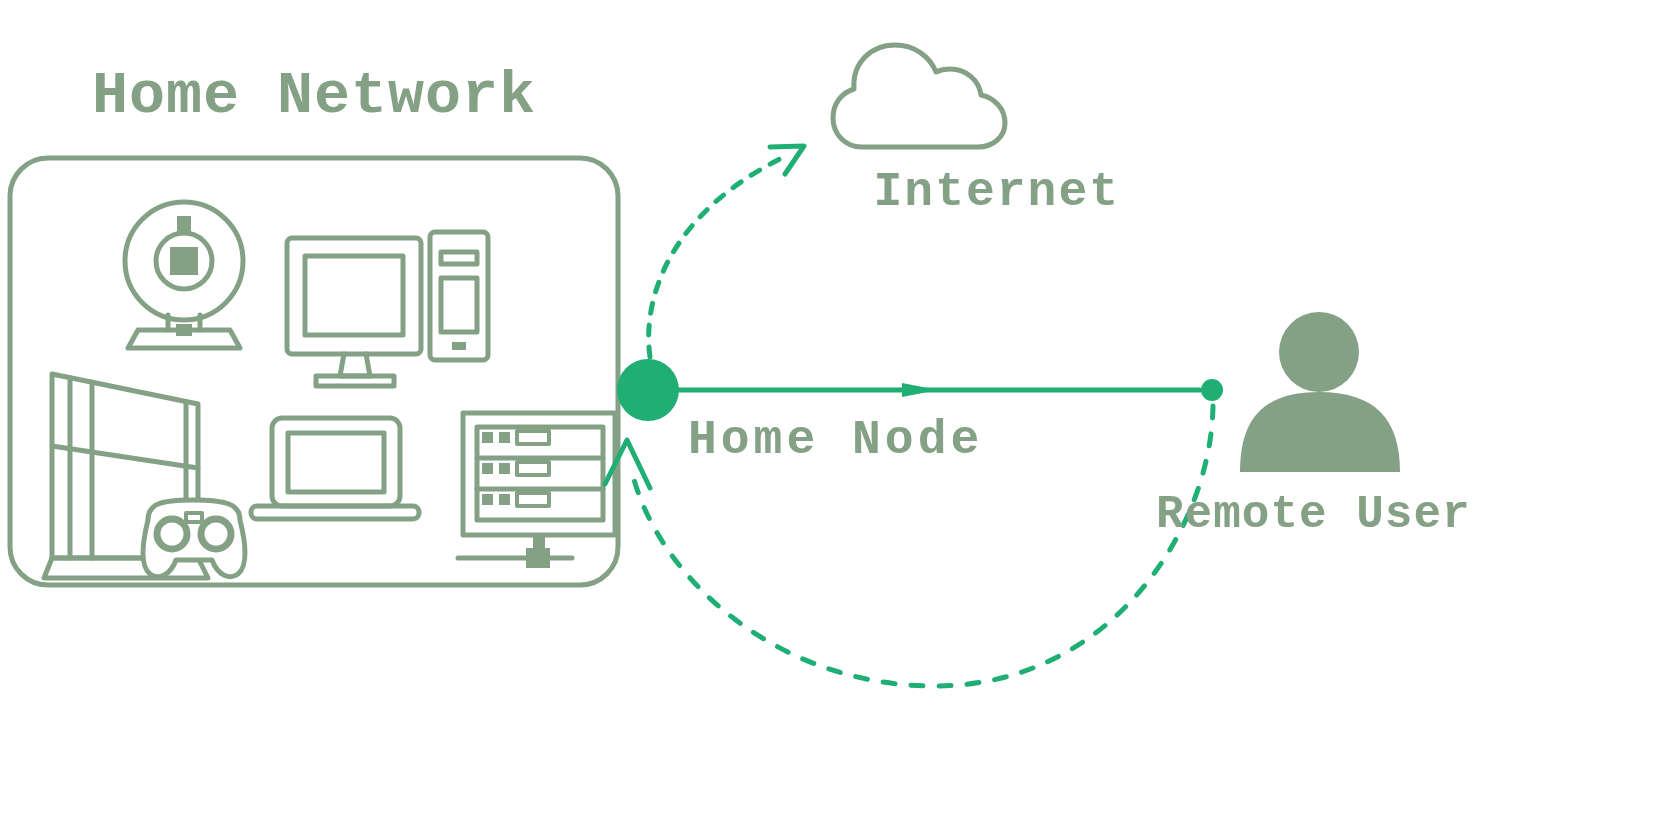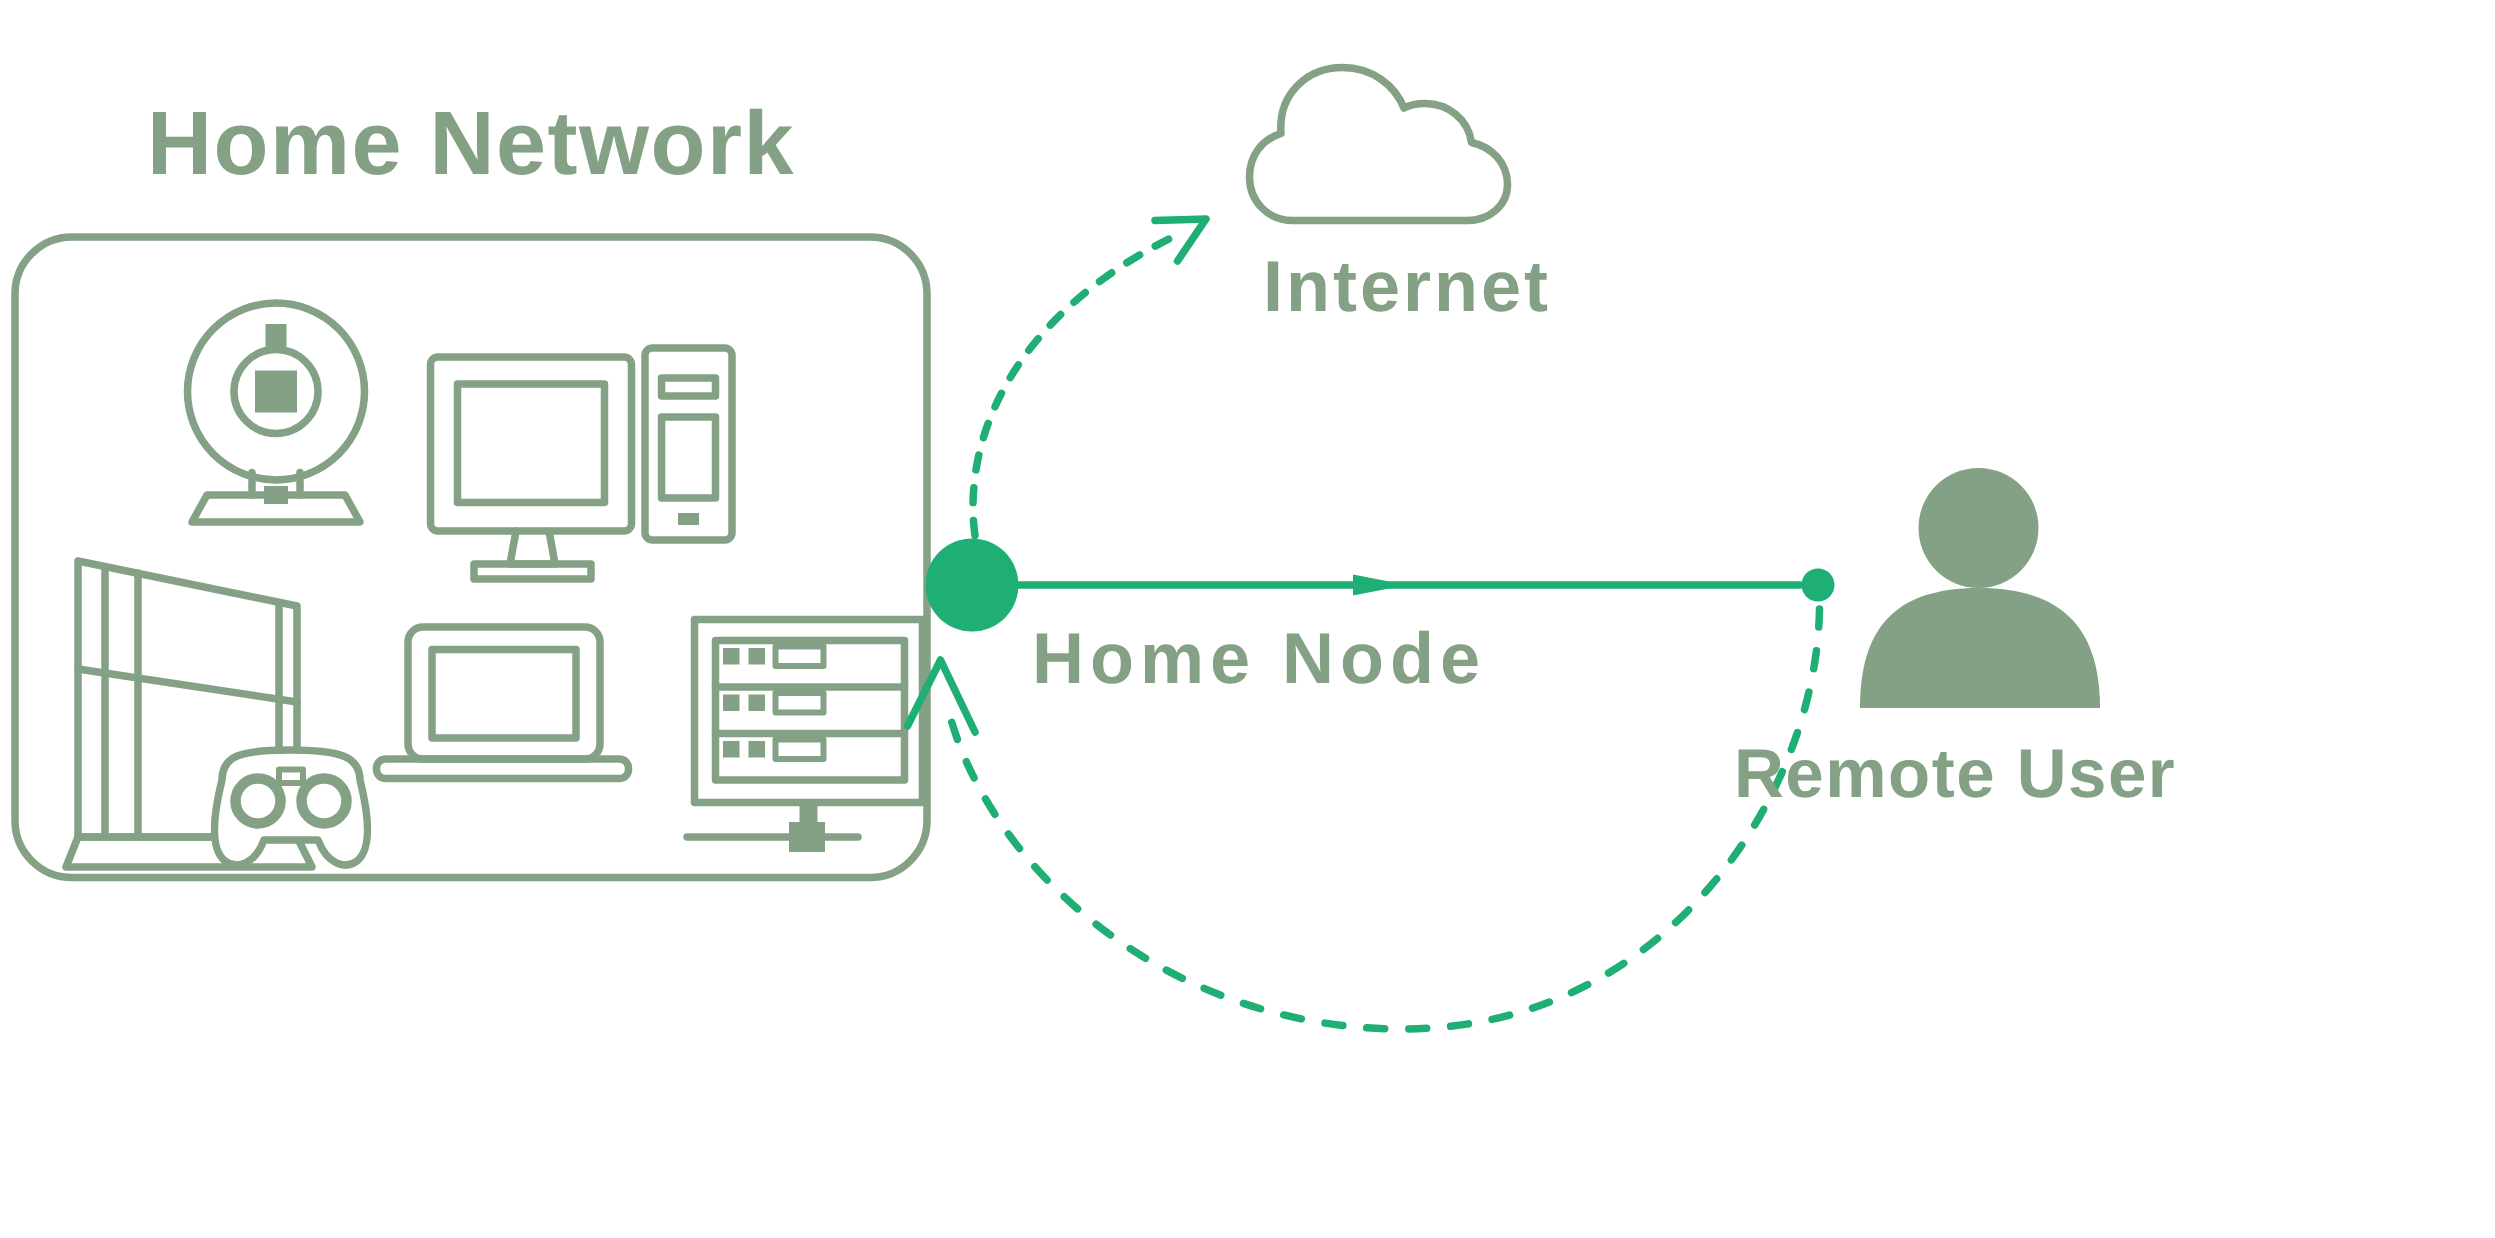--- a/index.html
+++ b/index.html
@@ -1,37 +1,37 @@
 <!DOCTYPE html>
 <html style="--sage: #84a186; --teal: #1fae74; --background: #ffffff;"><head>
 <meta charset="utf-8">
 <style>
   html,body { margin:0; padding:0; background:#fff; }
   .canvas {
     position:relative; width:1663px; height:825px;
     background:var(--background,#ffffff);
-    font-family:Liberation Sans, sans-serif;
+    font-family:Liberation Mono, monospace;
     overflow:hidden;
   }
   .diagram-svg { position:absolute; left:0; top:0; }
   
   .s  { stroke:var(--sage,#84a186); fill:none; stroke-width:5; stroke-linecap:round; stroke-linejoin:round; }
   .sf { fill:var(--sage,#84a186); stroke:none; }
   .t  { stroke:var(--teal,#1fae74); fill:none; stroke-width:5; stroke-linecap:round; stroke-linejoin:round; }
   .tf { fill:var(--teal,#1fae74); stroke:none; }
   .knock { fill:var(--background,#ffffff); }
   .dash-big   { stroke-dasharray:12 16; }
   .dash-small { stroke-dasharray:10 12; }
 
   .label {
     position:absolute; color:var(--sage,#84a186);
     font-weight:700; white-space:nowrap; line-height:1;
   }
   .title-label   { left:10px;  top:66px;  width:608px; text-align:center; font-size:60px; letter-spacing:1px; }
-  .internet-label{ left:788px; top:168px; width:300px; text-align:center; font-size:48px; letter-spacing:2px; }
+  .internet-label{ left:820px; top:168px; width:300px; text-align:right; font-size:48px; letter-spacing:2px; }
   .homenode-label{ left:688px; top:416px; font-size:48px; letter-spacing:4px; }
   .remote-label  { left:1156px;top:492px; font-size:46px; letter-spacing:1px; }
   .route-label   { left:672px; top:716px; font-size:48px; letter-spacing:5px; }
 </style>
 </head>
 <body>
 
 <div class="canvas">
 
   <svg class="diagram-svg" width="1663" height="825" viewBox="0 0 1663 825">

